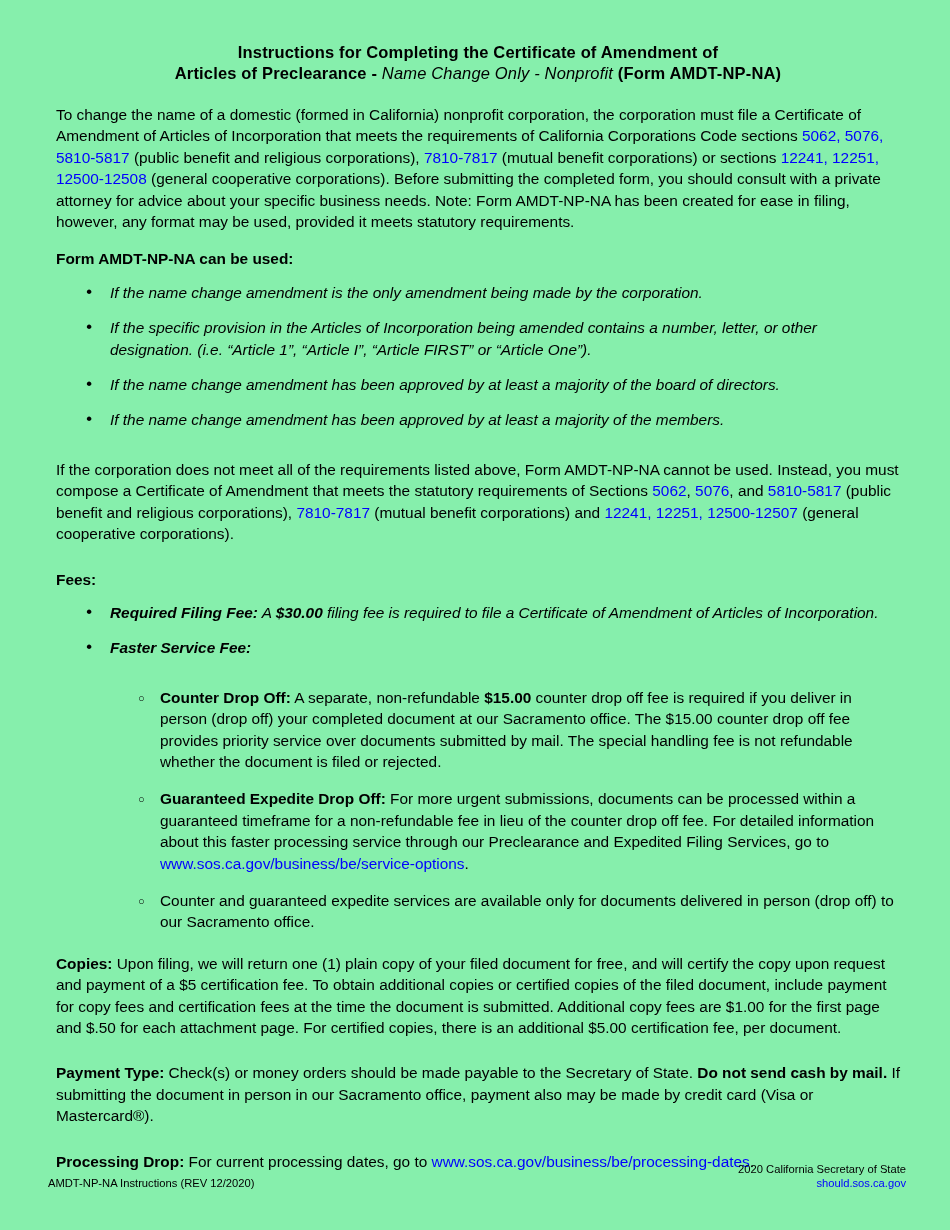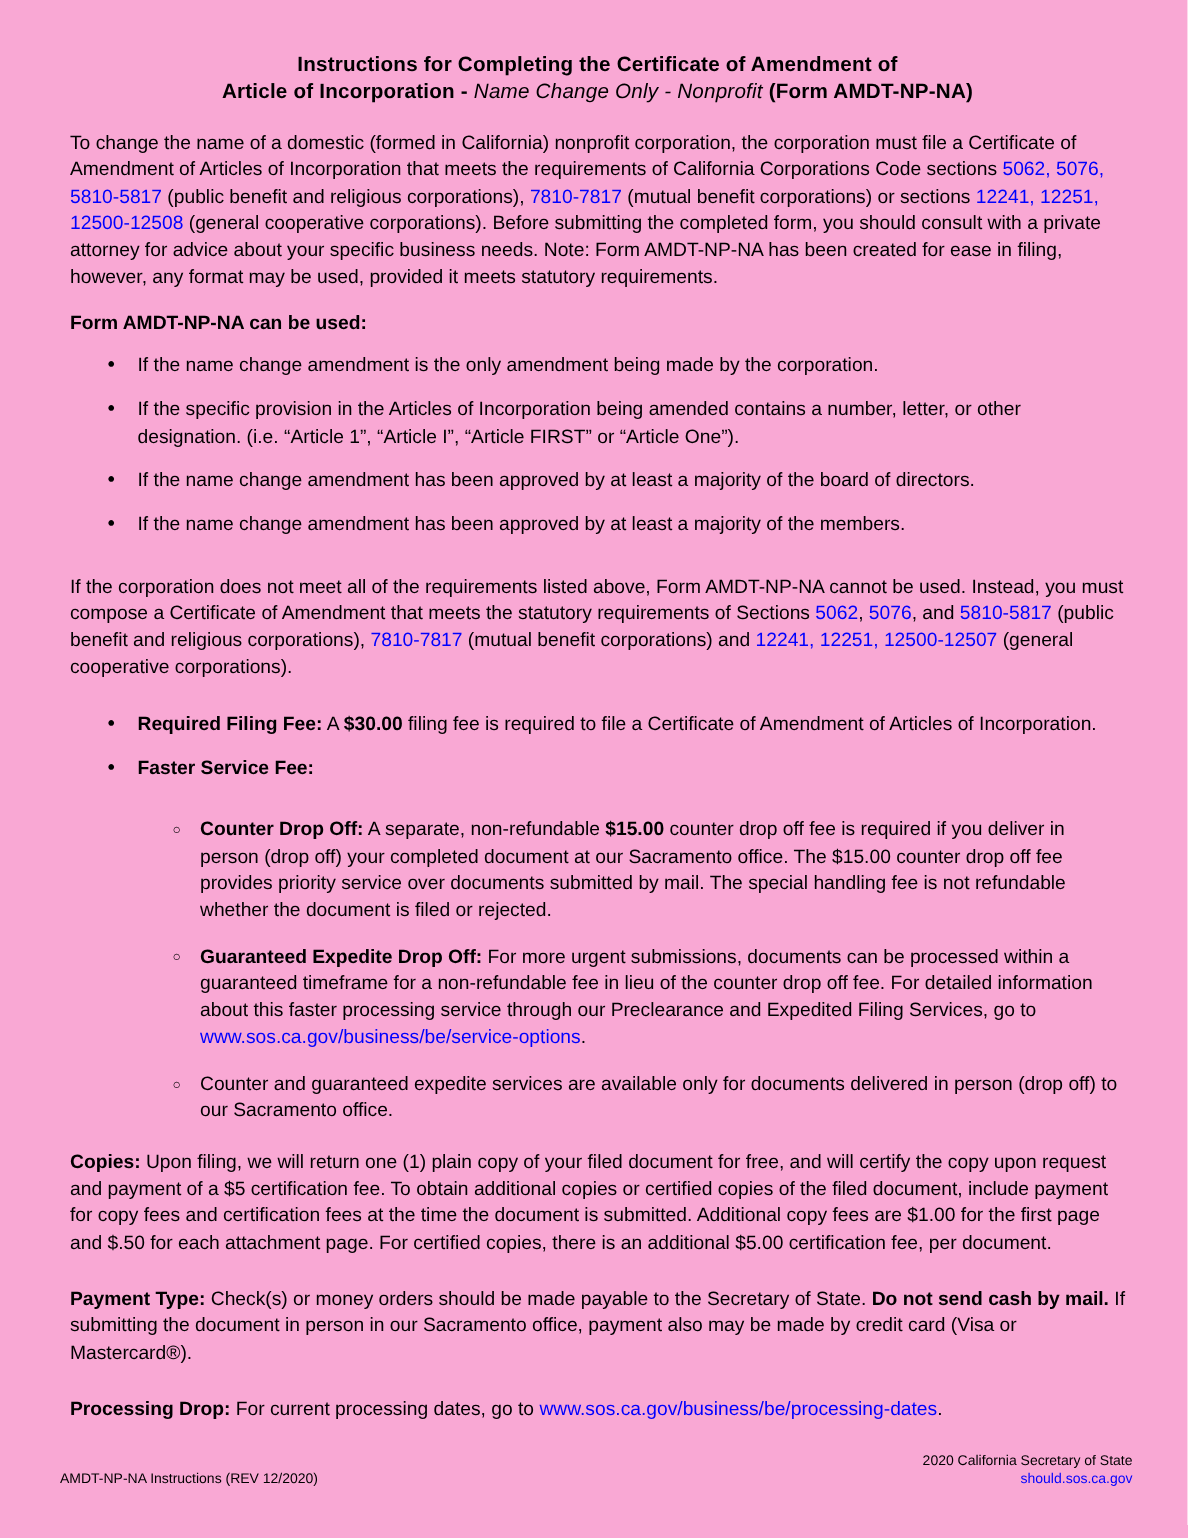--- a/index.html
+++ b/index.html
@@ -9,21 +9,21 @@
     background: #ffffff;
   }
   body {
     font-family: "Liberation Sans", sans-serif;
     color: #000000;
   }
   .page {
     position: relative;
     width: 950px;
     height: 1230px;
-    background: #f9a8d4;
+    background: #86efac;
     box-sizing: border-box;
     overflow: hidden;
   }
   .content {
     position: absolute;
     left: 56px;
     top: 42px;
     width: 844px;
   }
   
@@ -63,20 +63,21 @@
     list-style: none;
     margin: 0 0 14px 0;
     padding: 0;
   }
   ul.b1 > li {
     position: relative;
     padding-left: 54px;
     font-size: 15.4px;
     line-height: 21.4px;
     margin-bottom: 14px;
+    font-style: italic;
   }
   ul.b1 > li:last-child { margin-bottom: 0; }
   ul.b1 > li::before {
     content: "\2022";
     position: absolute;
     left: 30px;
     top: -1px;
     font-size: 17px;
     line-height: 21.4px;
   }
@@ -122,40 +123,41 @@
 </style>
 </head>
 <body>
 
 <div class="page">
 
   <div class="content">
 
     <h1 class="doc-title">
       <span class="line">Instructions for Completing the Certificate of Amendment of</span>
-      <span class="line"><span>Article of Incorporation - </span><em>Name Change Only - Nonprofit</em><span> (Form AMDT-NP-NA)</span></span>
+      <span class="line"><span>Articles of Preclearance - </span><em>Name Change Only - Nonprofit</em><span> (Form AMDT-NP-NA)</span></span>
     </h1>
 
     <p class="body"><span>To change the name of a domestic (formed in California) nonprofit corporation, the corporation must file a Certificate of Amendment of Articles of Incorporation that meets the requirements of California Corporations Code sections </span><span class="lnk">5062, 5076, 5810-5817</span><span> (public benefit and religious corporations), </span><span class="lnk">7810-7817</span><span> (mutual benefit corporations) or sections </span><span class="lnk">12241, 12251, 12500-12508</span><span> (general cooperative corporations).  Before submitting the completed form, you should consult with a private attorney for advice about your specific business needs.  Note:  Form AMDT-NP-NA has been created for ease in filing, however, any format may be used, provided it meets statutory requirements.</span></p>
 
     <div class="sec-head">Form AMDT-NP-NA can be used:</div>
 
     <ul class="b1">
       <li><span>If the name change amendment is the only amendment being made by the corporation.</span></li>
       <li><span>If the specific provision in the Articles of Incorporation being amended contains a number, letter, or other designation.  (i.e. “Article 1”, “Article I”, “Article FIRST” or “Article One”).</span></li>
       <li><span>If the name change amendment has been approved by at least a majority of the board of directors.</span></li>
       <li><span>If the name change amendment has been approved by at least a majority of the members.</span></li>
     </ul>
 
     <div class="gap-m"></div>
 
     <p class="body"><span>If the corporation does not meet all of the requirements listed above, Form AMDT-NP-NA cannot be used.  Instead, you must compose a Certificate of Amendment that meets the statutory requirements of Sections </span><span class="lnk">5062</span><span>, </span><span class="lnk">5076</span><span>, and </span><span class="lnk">5810-5817</span><span> (public benefit and religious corporations), </span><span class="lnk">7810-7817</span><span> (mutual benefit corporations) and </span><span class="lnk">12241, 12251, 12500-12507</span><span> (general cooperative corporations).</span></p>
 
     <div class="gap-s"></div>
 
+    <div class="sec-head">Fees:</div>
 
     <ul class="b1">
       <li><span class="lbl">Required Filing Fee:</span><span>  A </span><span class="lbl">$30.00</span><span> filing fee is required to file a Certificate of Amendment of Articles of Incorporation.</span></li>
       <li><span class="lbl">Faster Service Fee:</span></li>
     </ul>
 
     <div class="gap-m"></div>
 
     <ul class="b2">
       <li><span class="lbl">Counter Drop Off:</span><span>  A separate, non-refundable </span><span class="lbl">$15.00</span><span> counter drop off fee is required if you deliver in person (drop off) your completed document at our Sacramento office.  The $15.00 counter drop off fee provides priority service over documents submitted by mail.  The special handling fee is not refundable whether the document is filed or rejected.</span></li>

